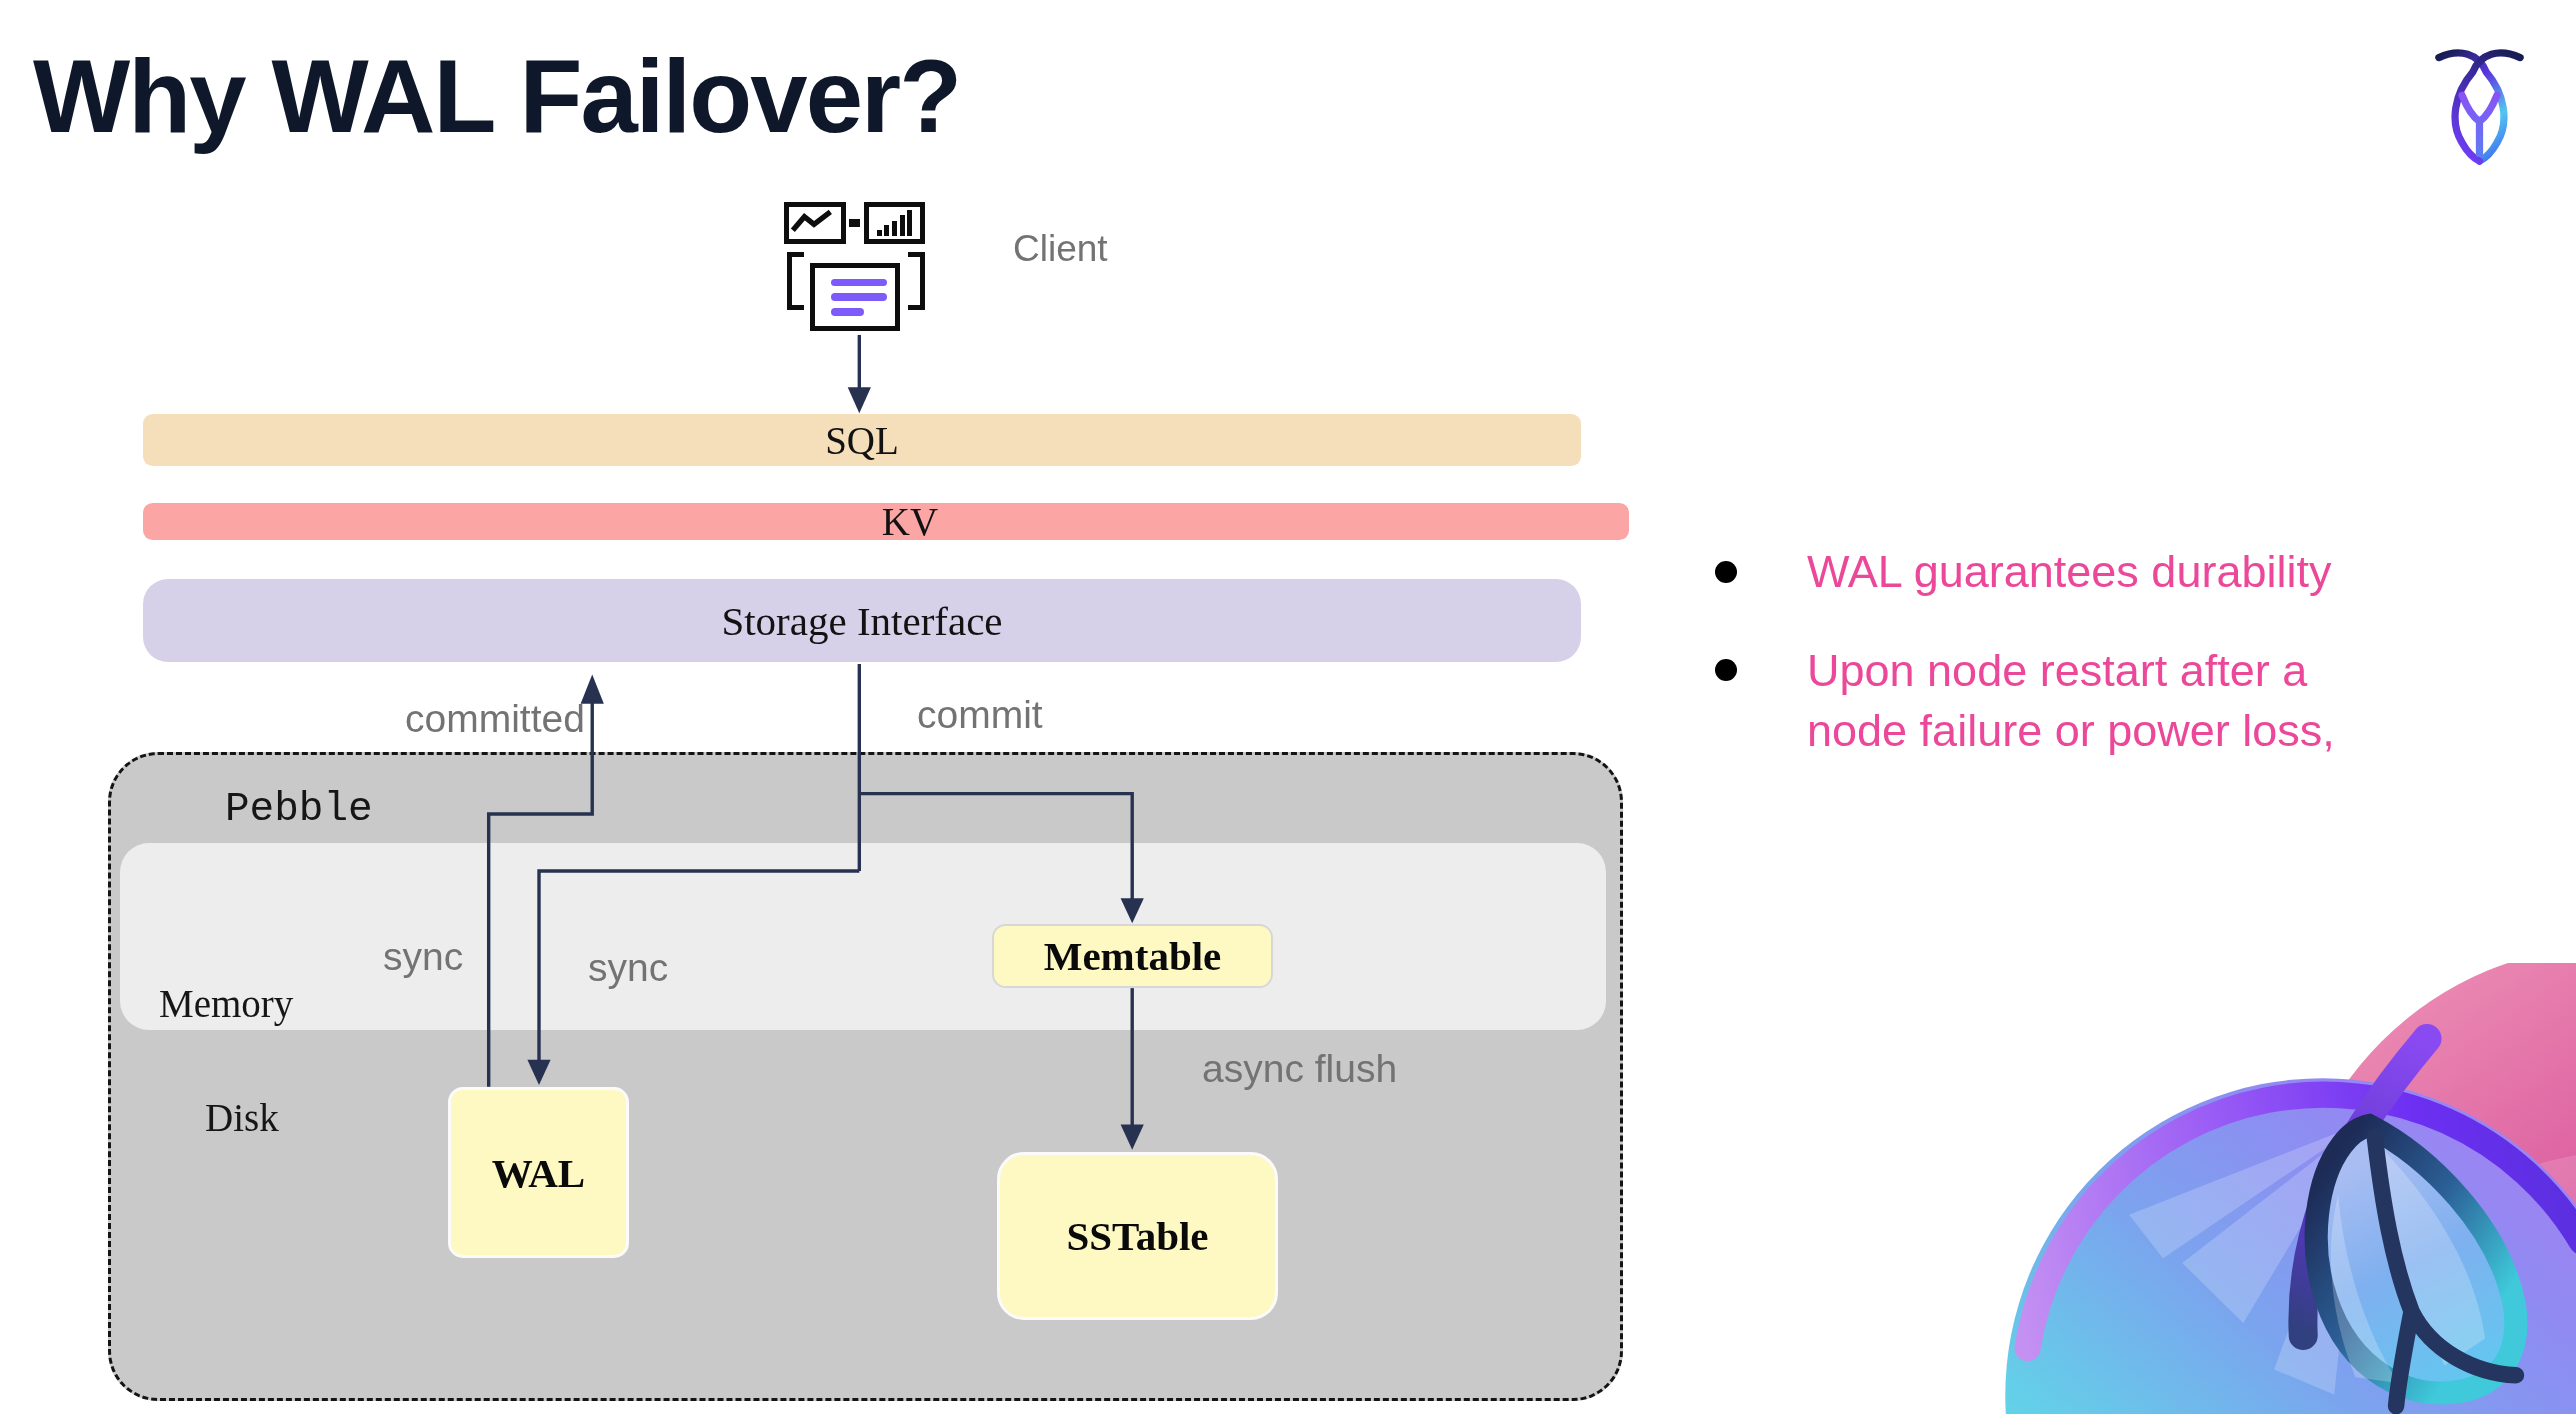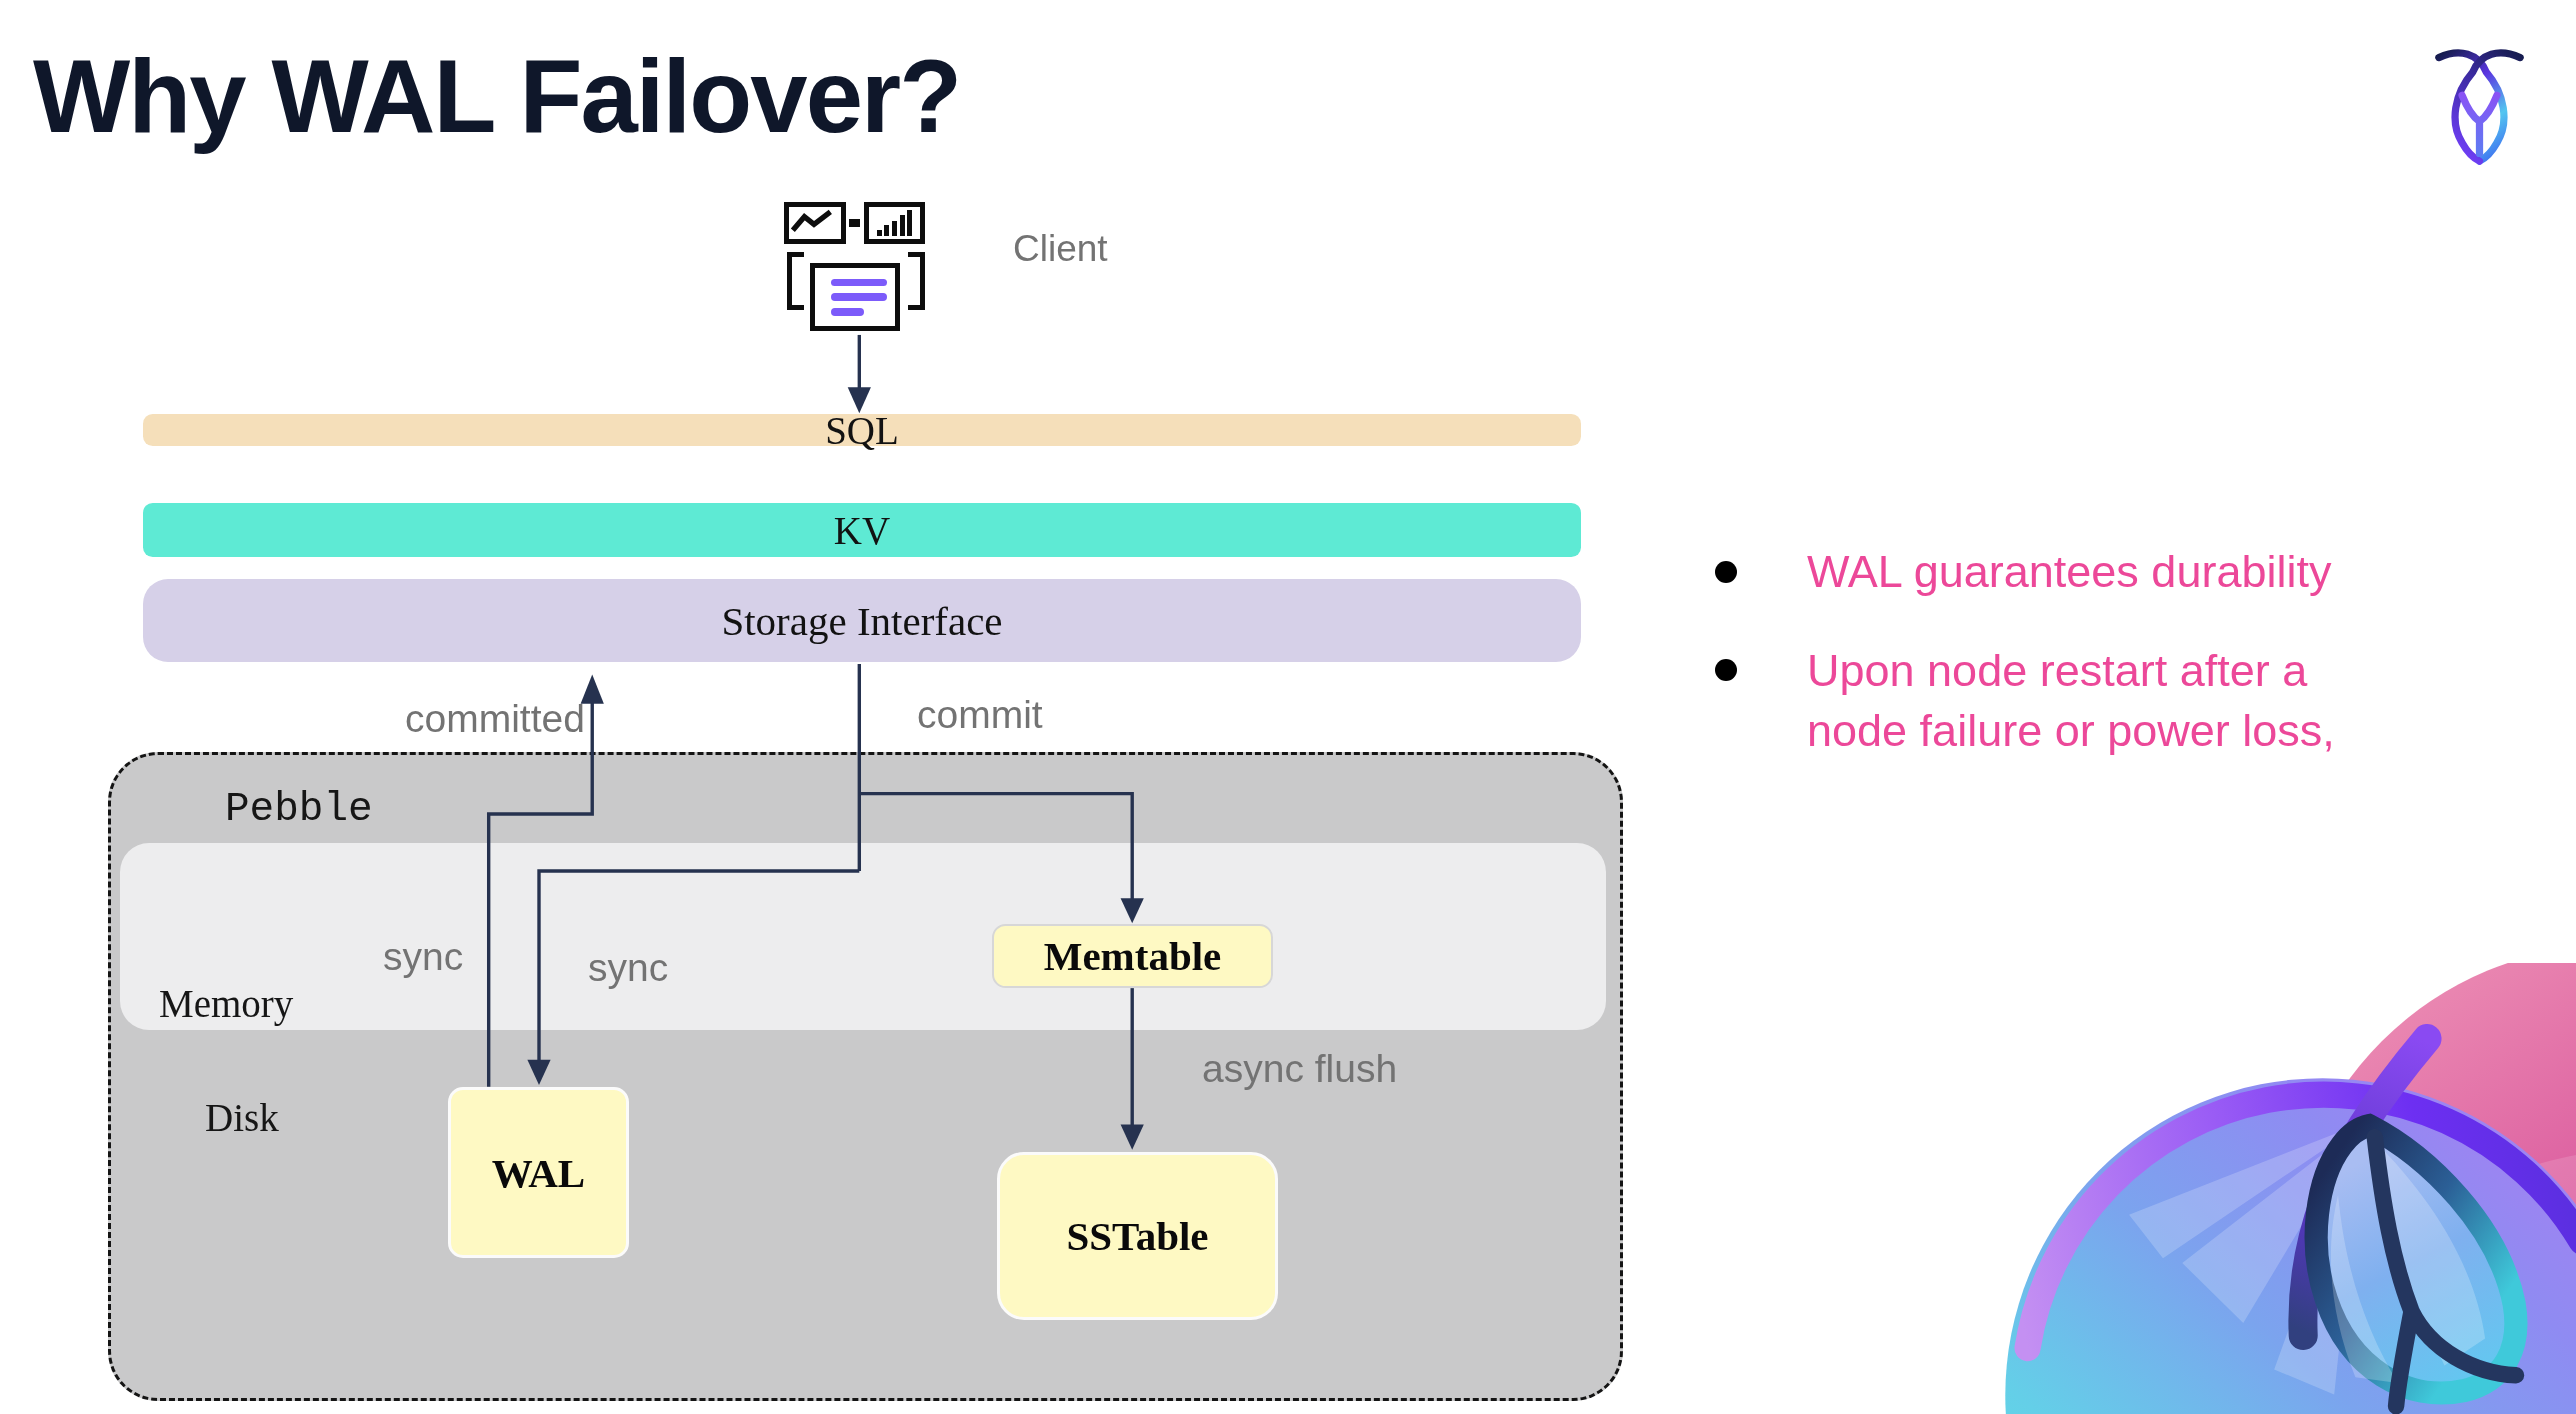--- a/index.html
+++ b/index.html
@@ -13,22 +13,22 @@
   .title{
     left:33px;top:38px;font-size:103px;font-weight:800;letter-spacing:-1.9px;color:#0f172a;
     font-family:"Liberation Sans",sans-serif;
   }
 
   
   .layer{
     left:143px;width:1438px;border-radius:9.7px;display:flex;align-items:center;justify-content:center;
     font-family:"Liberation Serif",serif;color:#121212;
   }
-  .layer-sql{top:414px;height:32px;background:#f5dfba;font-size:39px;}
-  .layer-kv{top:503px;height:54px;background:#5eead4;font-size:39px;}
+  .layer-sql{top:414px;height:52px;background:#f5dfba;font-size:39px;}
+  .layer-kv{top:503px;height:37px;background:#fca5a5;font-size:39px;padding-left:48px;}
   .layer-storage{top:579px;height:83px;background:#d6d0e8;font-size:41px;border-radius:25px;}
 
   
   .pebble{
     left:108px;top:752px;width:1515px;height:649px;background:#c9c9ca;
     border:3.4px dashed #141414;border-radius:50px;box-sizing:border-box;
   }
   .memory-band{
     left:120px;top:843px;width:1486px;height:187px;background:#ededee;border-radius:29px;
   }

